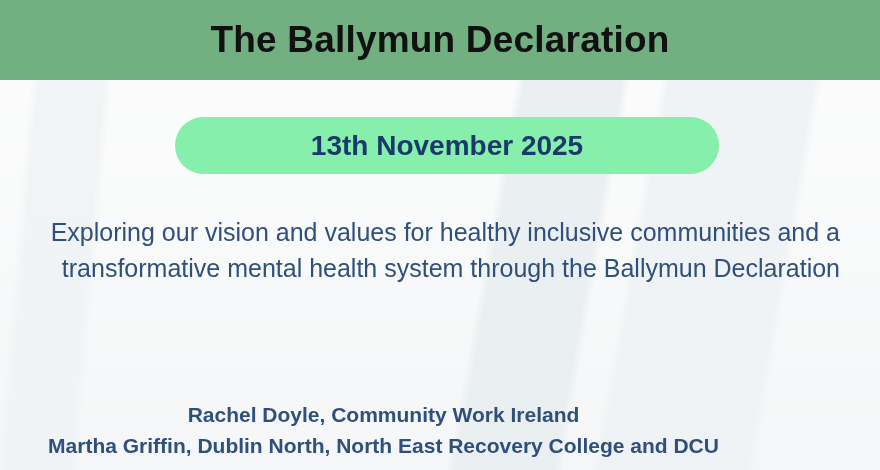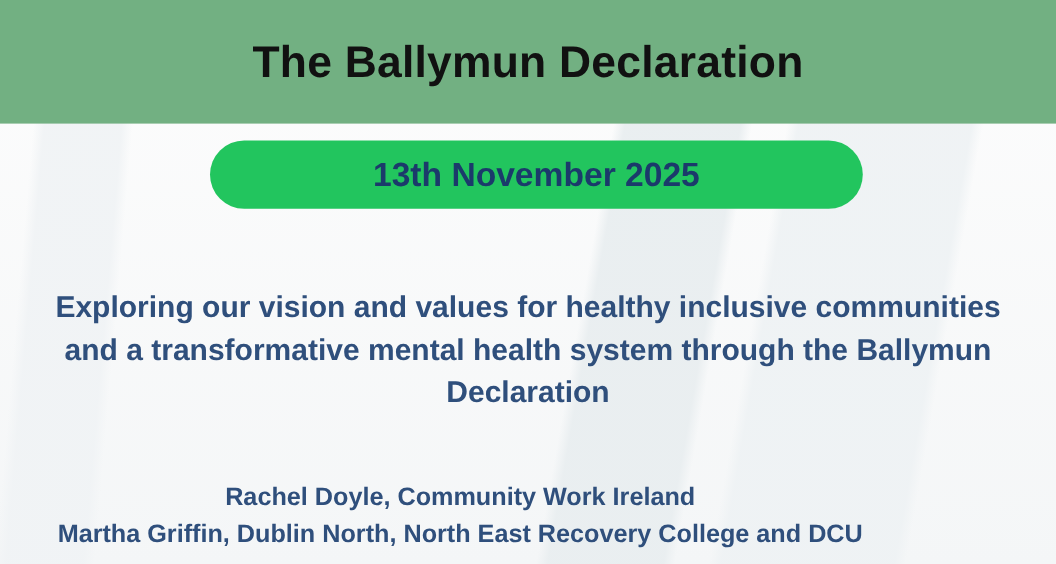--- a/index.html
+++ b/index.html
@@ -29,62 +29,61 @@
       linear-gradient(100deg, rgba(255,255,255,0) 0%, rgba(255,255,255,0) 70%, rgba(238,242,244,0.9) 71%, rgba(238,242,244,0.9) 86%, rgba(255,255,255,0) 87%, rgba(255,255,255,0) 100%),
       linear-gradient(95deg, rgba(255,255,255,0) 0%, rgba(255,255,255,0) 4%, rgba(240,243,245,0.9) 5%, rgba(240,243,245,0.9) 12%, rgba(255,255,255,0) 13%, rgba(255,255,255,0) 100%),
       linear-gradient(180deg, #fdfdfd 0%, #f4f6f7 100%);
     pointer-events: none;
   }
   .header-band {
     position: absolute;
     top: 0;
     left: 0;
     width: 880px;
-    height: 103px;
+    height: 80px;
     background: #72b082;
     display: flex;
     align-items: center;
     justify-content: center;
   }
   .header-title {
     font-size: 37px;
     font-weight: bold;
     color: #111111;
     letter-spacing: 0.2px;
     white-space: nowrap;
   }
   .date-pill {
     position: absolute;
     top: 117px;
     left: 175px;
     width: 544px;
     height: 57px;
     border-radius: 28.5px;
-    background: #22c55e;
+    background: #86efac;
     display: flex;
     align-items: center;
     justify-content: center;
   }
   .date-text {
     font-size: 28px;
     font-weight: bold;
     color: #1b3a6b;
     white-space: nowrap;
   }
   .subtitle {
     position: absolute;
     top: 215px;
     left: 40px;
     width: 800px;
-    text-align: center;
+    text-align: right;
     font-size: 25px;
-    font-weight: bold;
+    font-weight: normal;
     line-height: 1.42;
     color: #2f4f7c;
-    margin-top: 24px;
   }
   .speakers-heading {
     position: absolute;
     top: 363px;
     left: 0;
     width: 880px;
     text-align: center;
     font-size: 25px;
     font-weight: bold;
     color: #2f4f7c;

